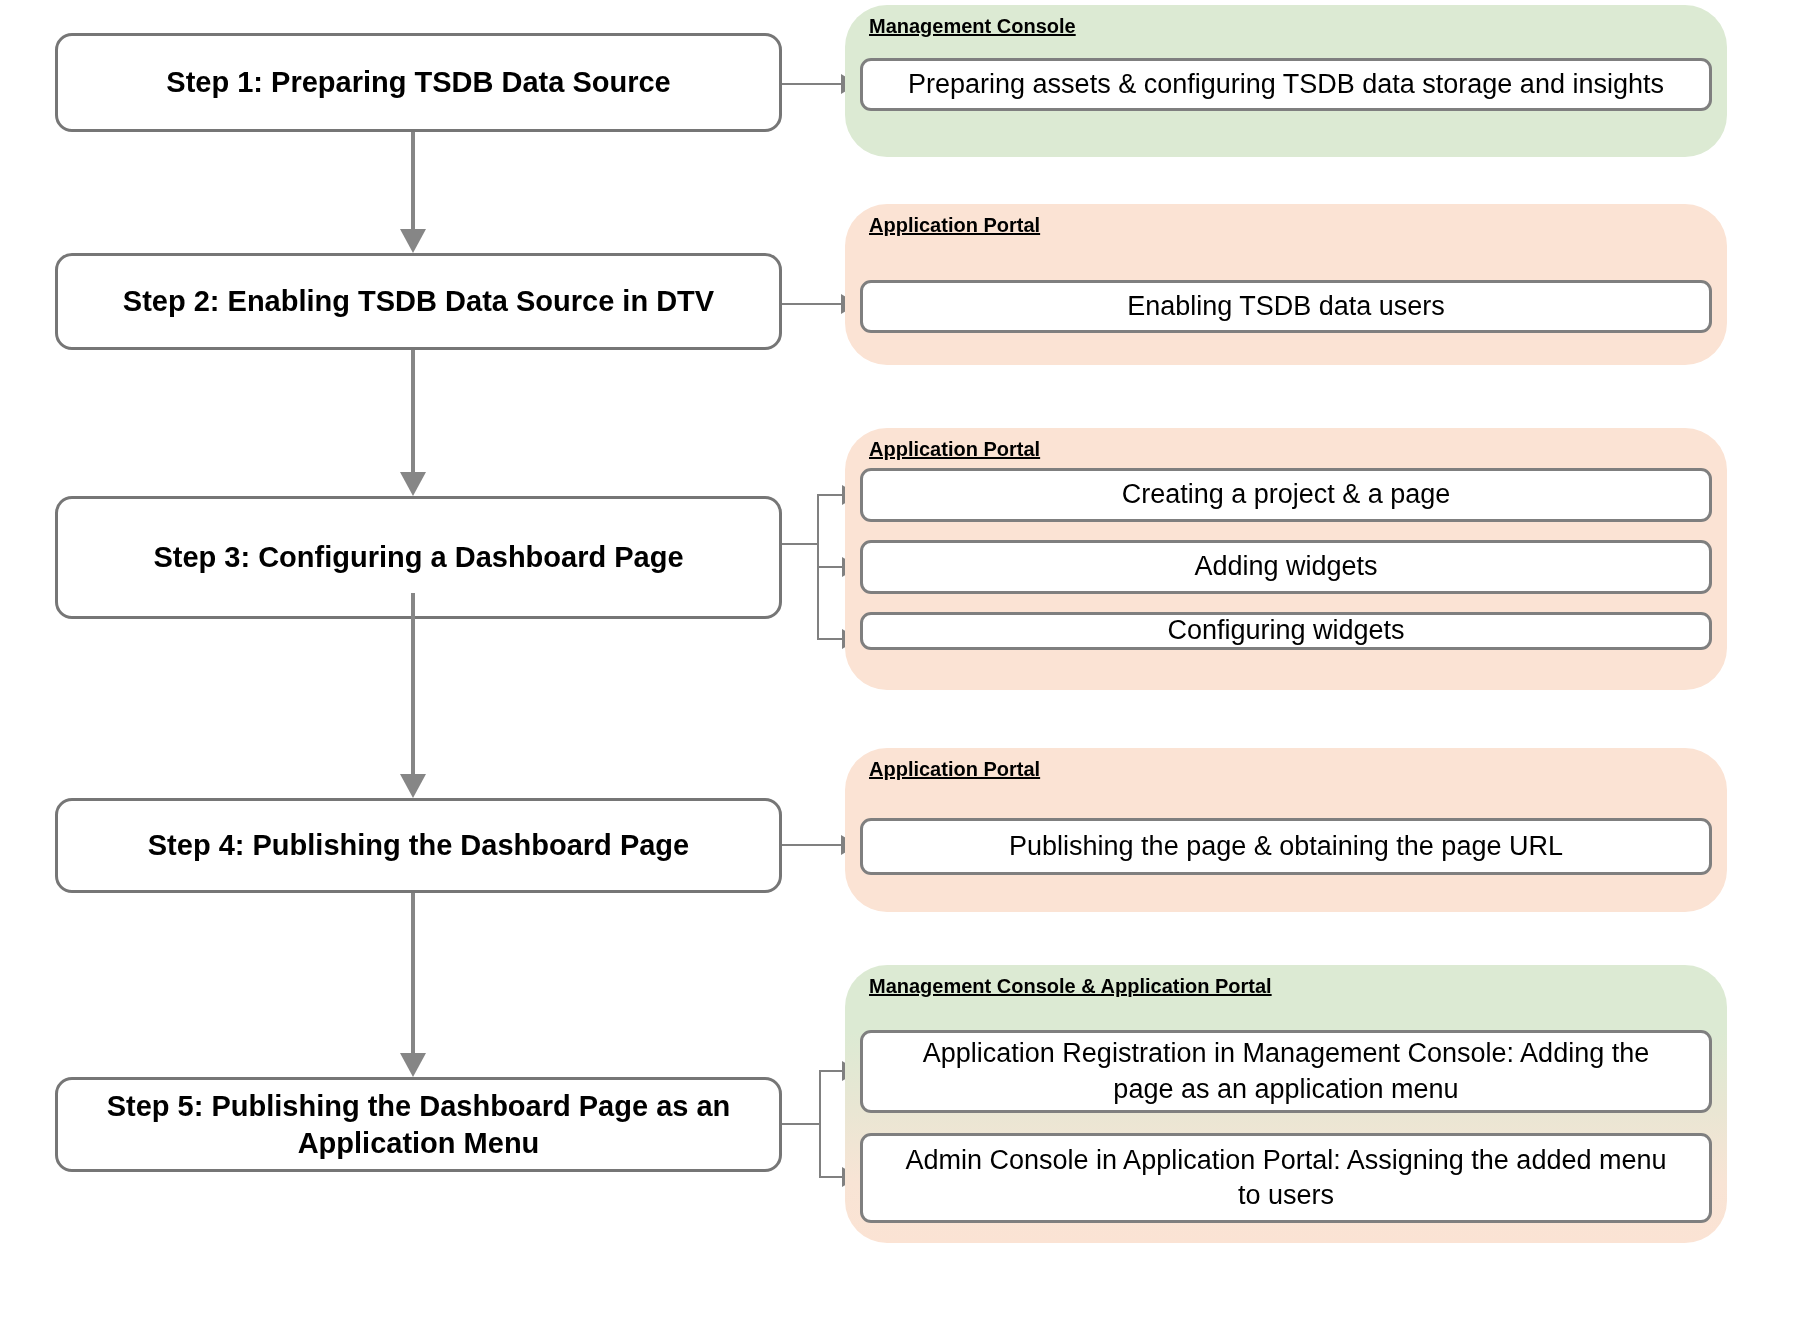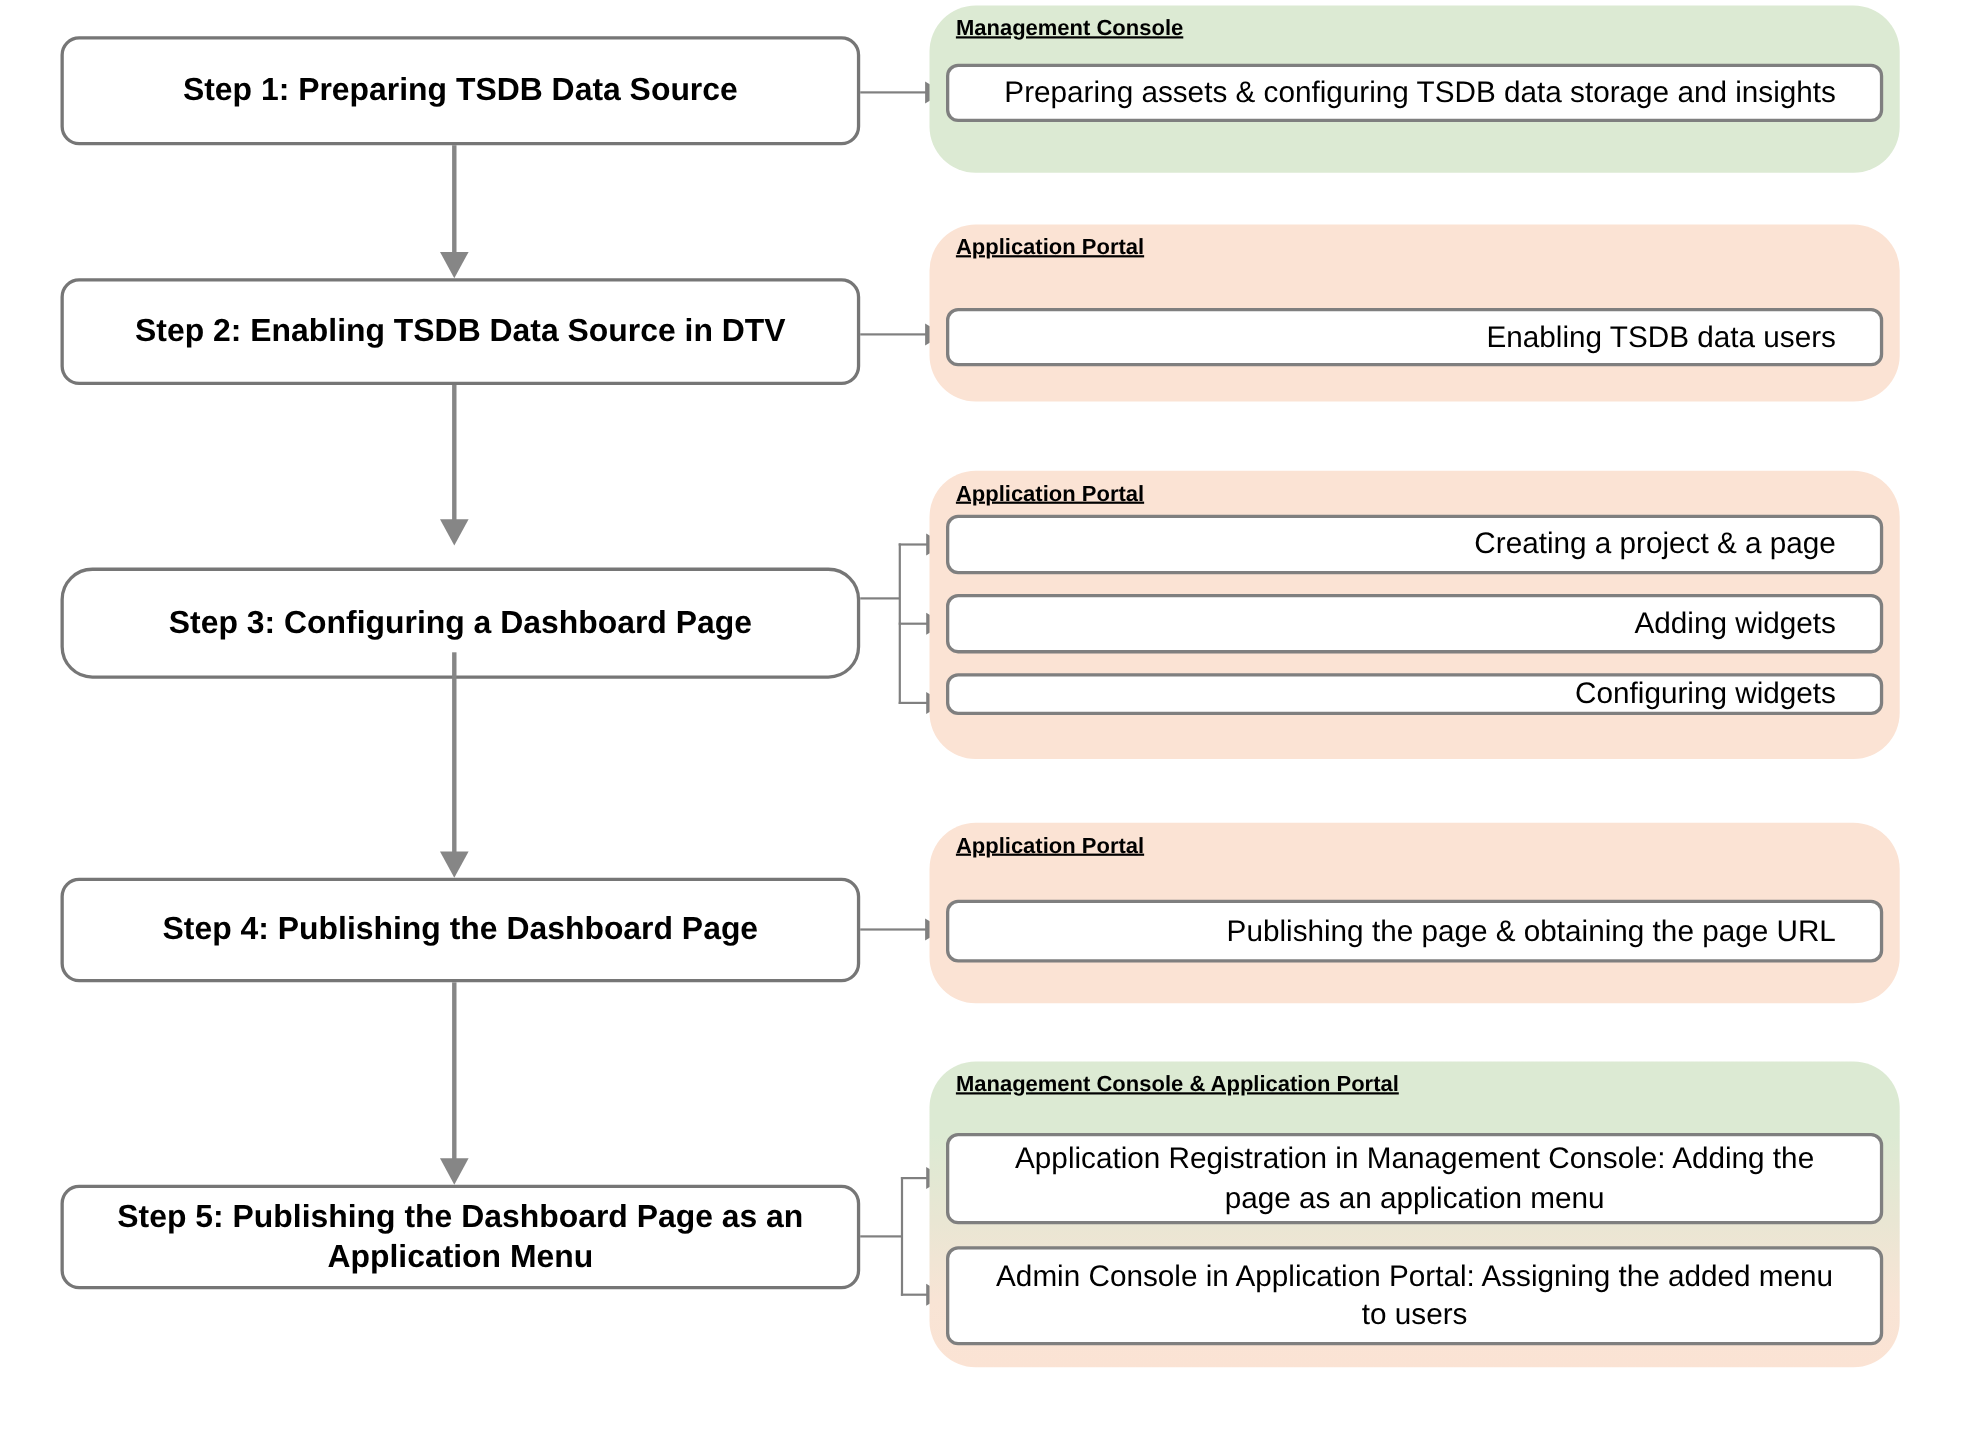--- a/index.html
+++ b/index.html
@@ -57,21 +57,21 @@
   }
   .inner-box {
     position: absolute;
     left: 15px;
     width: 852px;
     background: #ffffff;
     border: 3px solid #7f7f7f;
     border-radius: 11px;
     display: flex;
     align-items: center;
-    justify-content: flex-end;
+    justify-content: center;
     text-align: center;
     font-size: 27px;
     line-height: 1.3;
     padding: 0 40px;
     box-sizing: border-box;
   }
 
   
   .h-line, .v-line { position: absolute; background: #808080; }
   .h-line { height: 2px; }
@@ -96,21 +96,21 @@
 <body>
 
 <div class="canvas">
 
   <div class="step-box" style="top:33px;height:99px;">
     <span>Step 1: Preparing TSDB Data Source</span>
   </div>
   <div class="step-box" style="top:253px;height:97px;">
     <span>Step 2: Enabling TSDB Data Source in DTV</span>
   </div>
-  <div class="step-box" style="top:516px;height:101px;border-radius:29px;">
+  <div class="step-box" style="top:496px;height:123px;">
     <span>Step 3: Configuring a Dashboard Page</span>
   </div>
   <div class="step-box" style="top:798px;height:95px;">
     <span>Step 4: Publishing the Dashboard Page</span>
   </div>
   <div class="step-box" style="top:1077px;height:95px;">
     <span>Step 5: Publishing the Dashboard Page as an Application Menu</span>
   </div>
 
   <div>

